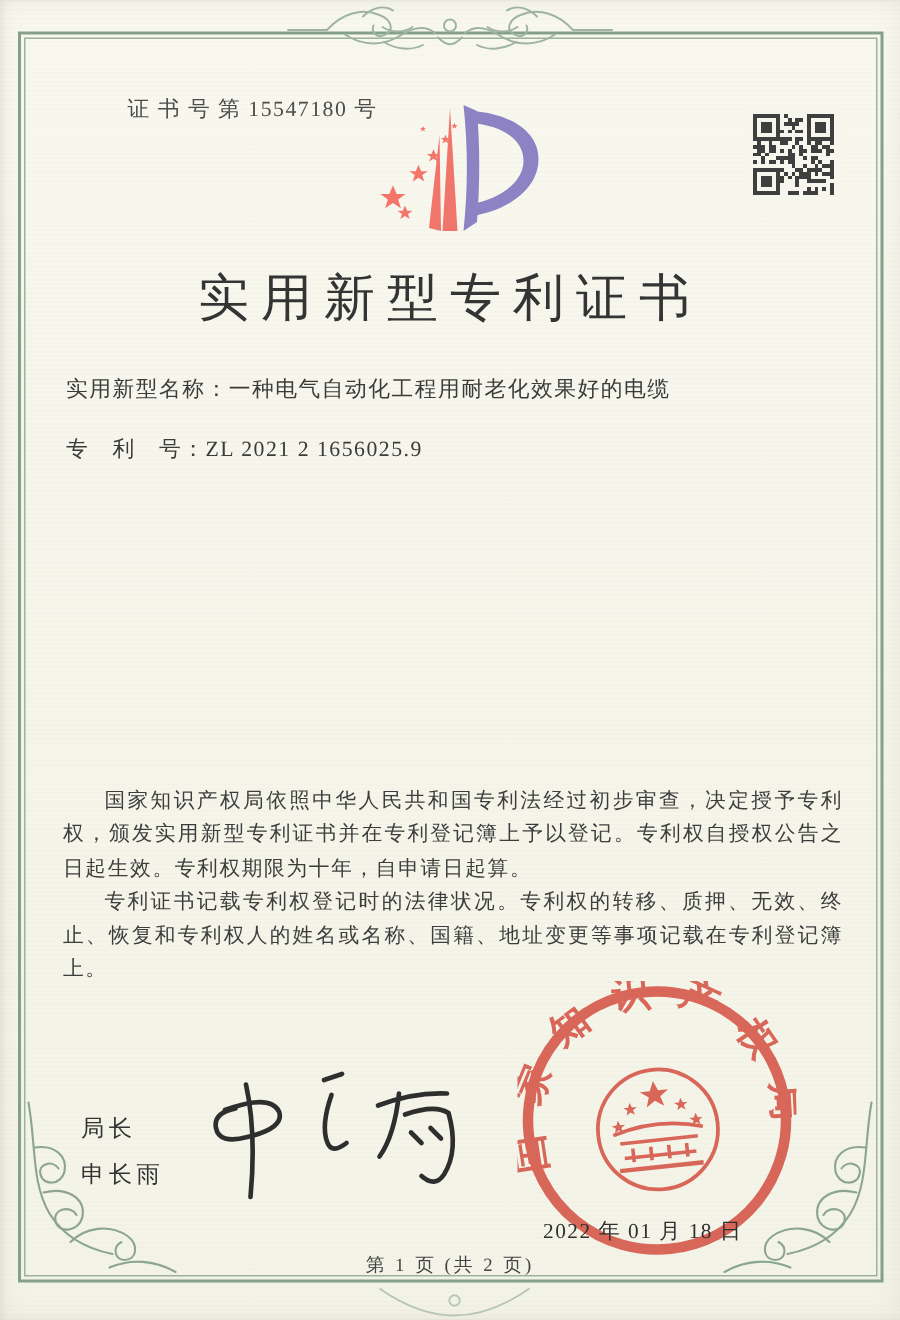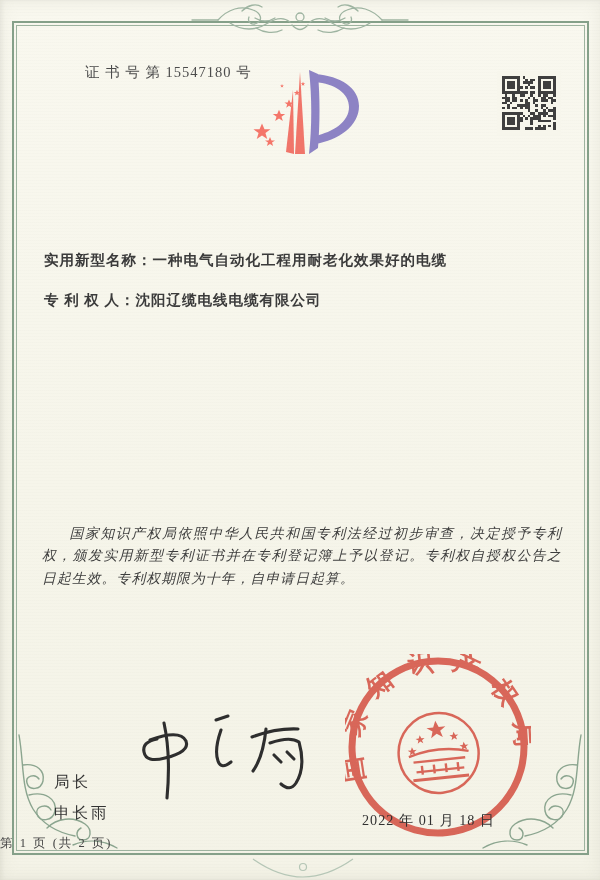--- a/index.html
+++ b/index.html
@@ -32,43 +32,42 @@
   .logo{position:absolute;left:237px;top:56px;width:128px;height:106px;}
   
   .qr-box{position:absolute;left:497px;top:71px;width:64px;height:64px;}
   
   .title{
     position:absolute;left:0;top:176px;width:100%;text-align:center;
     font-size:34px;color:#343434;letter-spacing:8px;font-weight:500;
   }
   
   .fields{position:absolute;left:44px;top:250px;width:516px;font-size:14.5px;color:#3b3b3b;}
-  .frow{height:40px;line-height:20px;letter-spacing:1px;white-space:nowrap;font-weight:bold;}
+  .frow{height:40px;line-height:20px;letter-spacing:1px;white-space:nowrap;}
   .frow .lbl{color:#3b3b3b;}
   .frow .val{color:#3b3b3b;}
   .grant-gap{display:inline-block;width:30px;}
   
   .paras{
     position:absolute;left:42px;top:523px;width:520px;
     font-size:13.8px;line-height:22.4px;color:#3d3d3d;letter-spacing:1.1px;
-    font-style:italic;
   }
   .paras p{margin:0;text-indent:2em;text-align:justify;}
   
-  .chief{position:absolute;left:54px;top:766px;font-size:15.5px;color:#333;letter-spacing:3px;line-height:31px;}
+  .chief{position:absolute;left:54px;top:737px;font-size:15.5px;color:#333;letter-spacing:3px;line-height:31px;}
   .sig{position:absolute;left:124px;top:710px;width:195px;height:98px;}
   
   .seal{position:absolute;left:345px;top:654px;width:186px;height:186px;opacity:0.84;mix-blend-mode:multiply;}
   .seal-date{
     position:absolute;left:362px;top:811px;font-size:14.2px;color:#303030;
     letter-spacing:1px;z-index:5;
   }
   
   .footer{
-    position:absolute;left:0;top:835px;width:100%;text-align:left;
+    position:absolute;left:0;top:835px;width:100%;text-align:center;
     font-size:12.5px;color:#444;letter-spacing:2px;
   }
 </style>
 </head>
 <body>
 
 <div class="sheet">
 
   <div class="frame-outer">
     <div class="frame-inner"></div>
@@ -278,32 +277,34 @@
         <rect x="4" y="4" width="3" height="3" fill="#3f3f3f"></rect>
         <rect x="16" y="2" width="7" height="7" fill="#3f3f3f"></rect>
         <rect x="17" y="3" width="5" height="5" fill="#f7f6ec"></rect>
         <rect x="18" y="4" width="3" height="3" fill="#3f3f3f"></rect>
         <rect x="2" y="16" width="7" height="7" fill="#3f3f3f"></rect>
         <rect x="3" y="17" width="5" height="5" fill="#f7f6ec"></rect>
         <rect x="4" y="18" width="3" height="3" fill="#3f3f3f"></rect>
       </svg>
   </div>
 
+  <div class="title">实用新型专利证书</div>
 
   <div class="fields">
     <div class="frow">
       <span class="lbl">实用新型名称：</span><span class="val">一种电气自动化工程用耐老化效果好的电缆</span>
     </div>
     <div class="frow">
-      <span class="lbl">专 利 权 人：</span><span class="val">沈阳辽缆电线电缆有限公司</span>
+      <span class="lbl">专　利　号：</span><span class="val">ZL 2021 2 1656025.9</span>
     </div>
   </div>
 
   <div class="paras">
     <p>国家知识产权局依照中华人民共和国专利法经过初步审查，决定授予专利权，颁发实用新型专利证书并在专利登记簿上予以登记。专利权自授权公告之日起生效。专利权期限为十年，自申请日起算。</p>
+    <p>专利证书记载专利权登记时的法律状况。专利权的转移、质押、无效、终止、恢复和专利权人的姓名或名称、国籍、地址变更等事项记载在专利登记簿上。</p>
   </div>
 
   <div class="chief">
     <div>局长</div>
     <div>申长雨</div>
   </div>
 
   <svg class="sig" viewBox="0 0 195 98">
     <g stroke="#2e2e2e" stroke-width="3.1" fill="none" stroke-linecap="round" stroke-linejoin="round">
       <path d="M26,30 q30,-11 36,1 q4,11 -21,17 q-19,5 -21,-6 q-2,-10 13,-13"></path>

